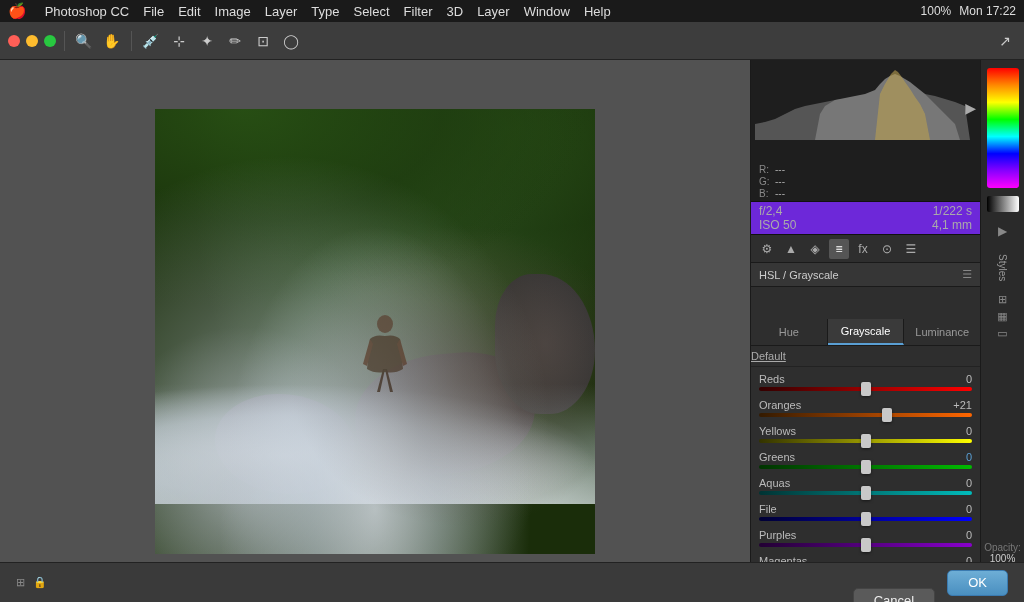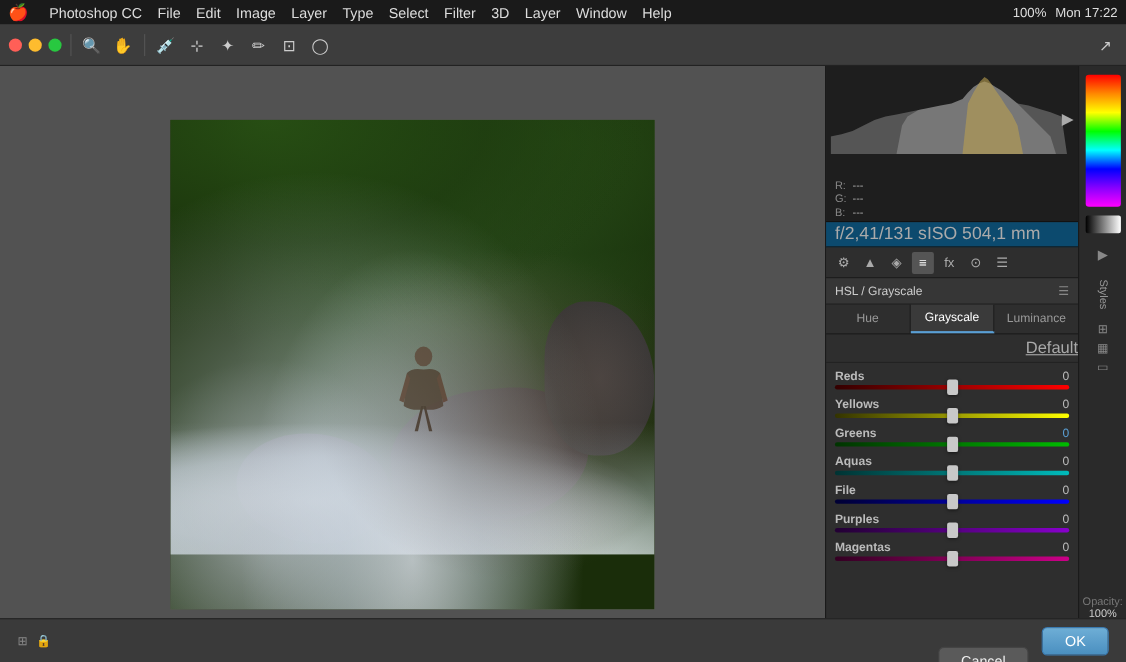--- a/index.html
+++ b/index.html
@@ -257,25 +257,25 @@
     .rgb-row {
       display: flex;
       gap: 4px;
     }
     .rgb-label { color: #888; width: 12px; }
     .rgb-val { color: #aaa; }
 
     
     .camera-info {
       display: flex;
-      flex-direction: row;
+      flex-direction: column;
       padding: 2px 8px;
-      font-size: 16px;
+      font-size: 12px;
       color: #aaa;
-      background: #0c4a6e;
+      background: #6d28d9;
       border-bottom: 1px solid #111;
     }
     .camera-row {
       display: flex;
       justify-content: space-between;
     }
 
     
     .panel-tools {
       height: 28px;
@@ -339,32 +339,33 @@
     .hsl-tab {
       flex: 1;
       height: 26px;
       display: flex;
       align-items: center;
       justify-content: center;
       font-size: 11px;
       color: #999;
       cursor: pointer;
       border-right: 1px solid #1a1a1a;
+      margin-top: 32px;
     }
     .hsl-tab:last-child { border-right: none; }
     .hsl-tab.active {
       color: #fff;
       background: #3a3a3a;
       border-bottom: 2px solid #5a9fd4;
     }
 
     
     .default-label {
-      text-align: right;
-      font-size: 15px;
+      text-align: left;
+      font-size: 11px;
       color: #aaa;
       padding: 4px 0;
       border-bottom: 1px solid #222;
       text-decoration: underline;
       cursor: pointer;
     }
 
     
     .sliders-area {
       flex: 1;
@@ -377,21 +378,20 @@
     }
     .slider-label-row {
       display: flex;
       justify-content: space-between;
       align-items: center;
       margin-bottom: 2px;
     }
     .slider-label {
       font-size: 11px;
       color: #bbb;
-      font-weight: bold;
     }
     .slider-value {
       font-size: 11px;
       color: #bbb;
       min-width: 24px;
       text-align: right;
     }
     .slider-value.highlight {
       color: #5a9fd4;
     }
@@ -609,21 +609,21 @@
         </div>
         <div class="rgb-row">
           <span class="rgb-label">B:</span>
           <span class="rgb-val">---</span>
         </div>
       </div>
 
       <div class="camera-info">
         <div class="camera-row">
           <span>f/2,4</span>
-          <span>1/131 s</span>
+          <span>1/222 s</span>
         </div>
         <div class="camera-row">
           <span>ISO 50</span>
           <span>4,1 mm</span>
         </div>
       </div>
 
       <div class="panel-tools">
         <div class="panel-tool-icon">⚙</div>
         <div class="panel-tool-icon">▲</div>
@@ -653,20 +653,29 @@
         <div class="slider-row">
           <div class="slider-label-row">
             <span class="slider-label">Reds</span>
             <span class="slider-value">0</span>
           </div>
           <div class="slider-track" style="background: linear-gradient(to right, #330000, #ff0000);">
             <div class="slider-thumb" style="left:50%;"></div>
           </div>
         </div>
 
+        <div class="slider-row">
+          <div class="slider-label-row">
+            <span class="slider-label">Oranges</span>
+            <span class="slider-value">+21</span>
+          </div>
+          <div class="slider-track" style="background: linear-gradient(to right, #331a00, #ff6600);">
+            <div class="slider-thumb" style="left:60%;"></div>
+          </div>
+        </div>
 
         <div class="slider-row">
           <div class="slider-label-row">
             <span class="slider-label">Yellows</span>
             <span class="slider-value">0</span>
           </div>
           <div class="slider-track" style="background: linear-gradient(to right, #333300, #ffff00);">
             <div class="slider-thumb" style="left:50%;"></div>
           </div>
         </div>

